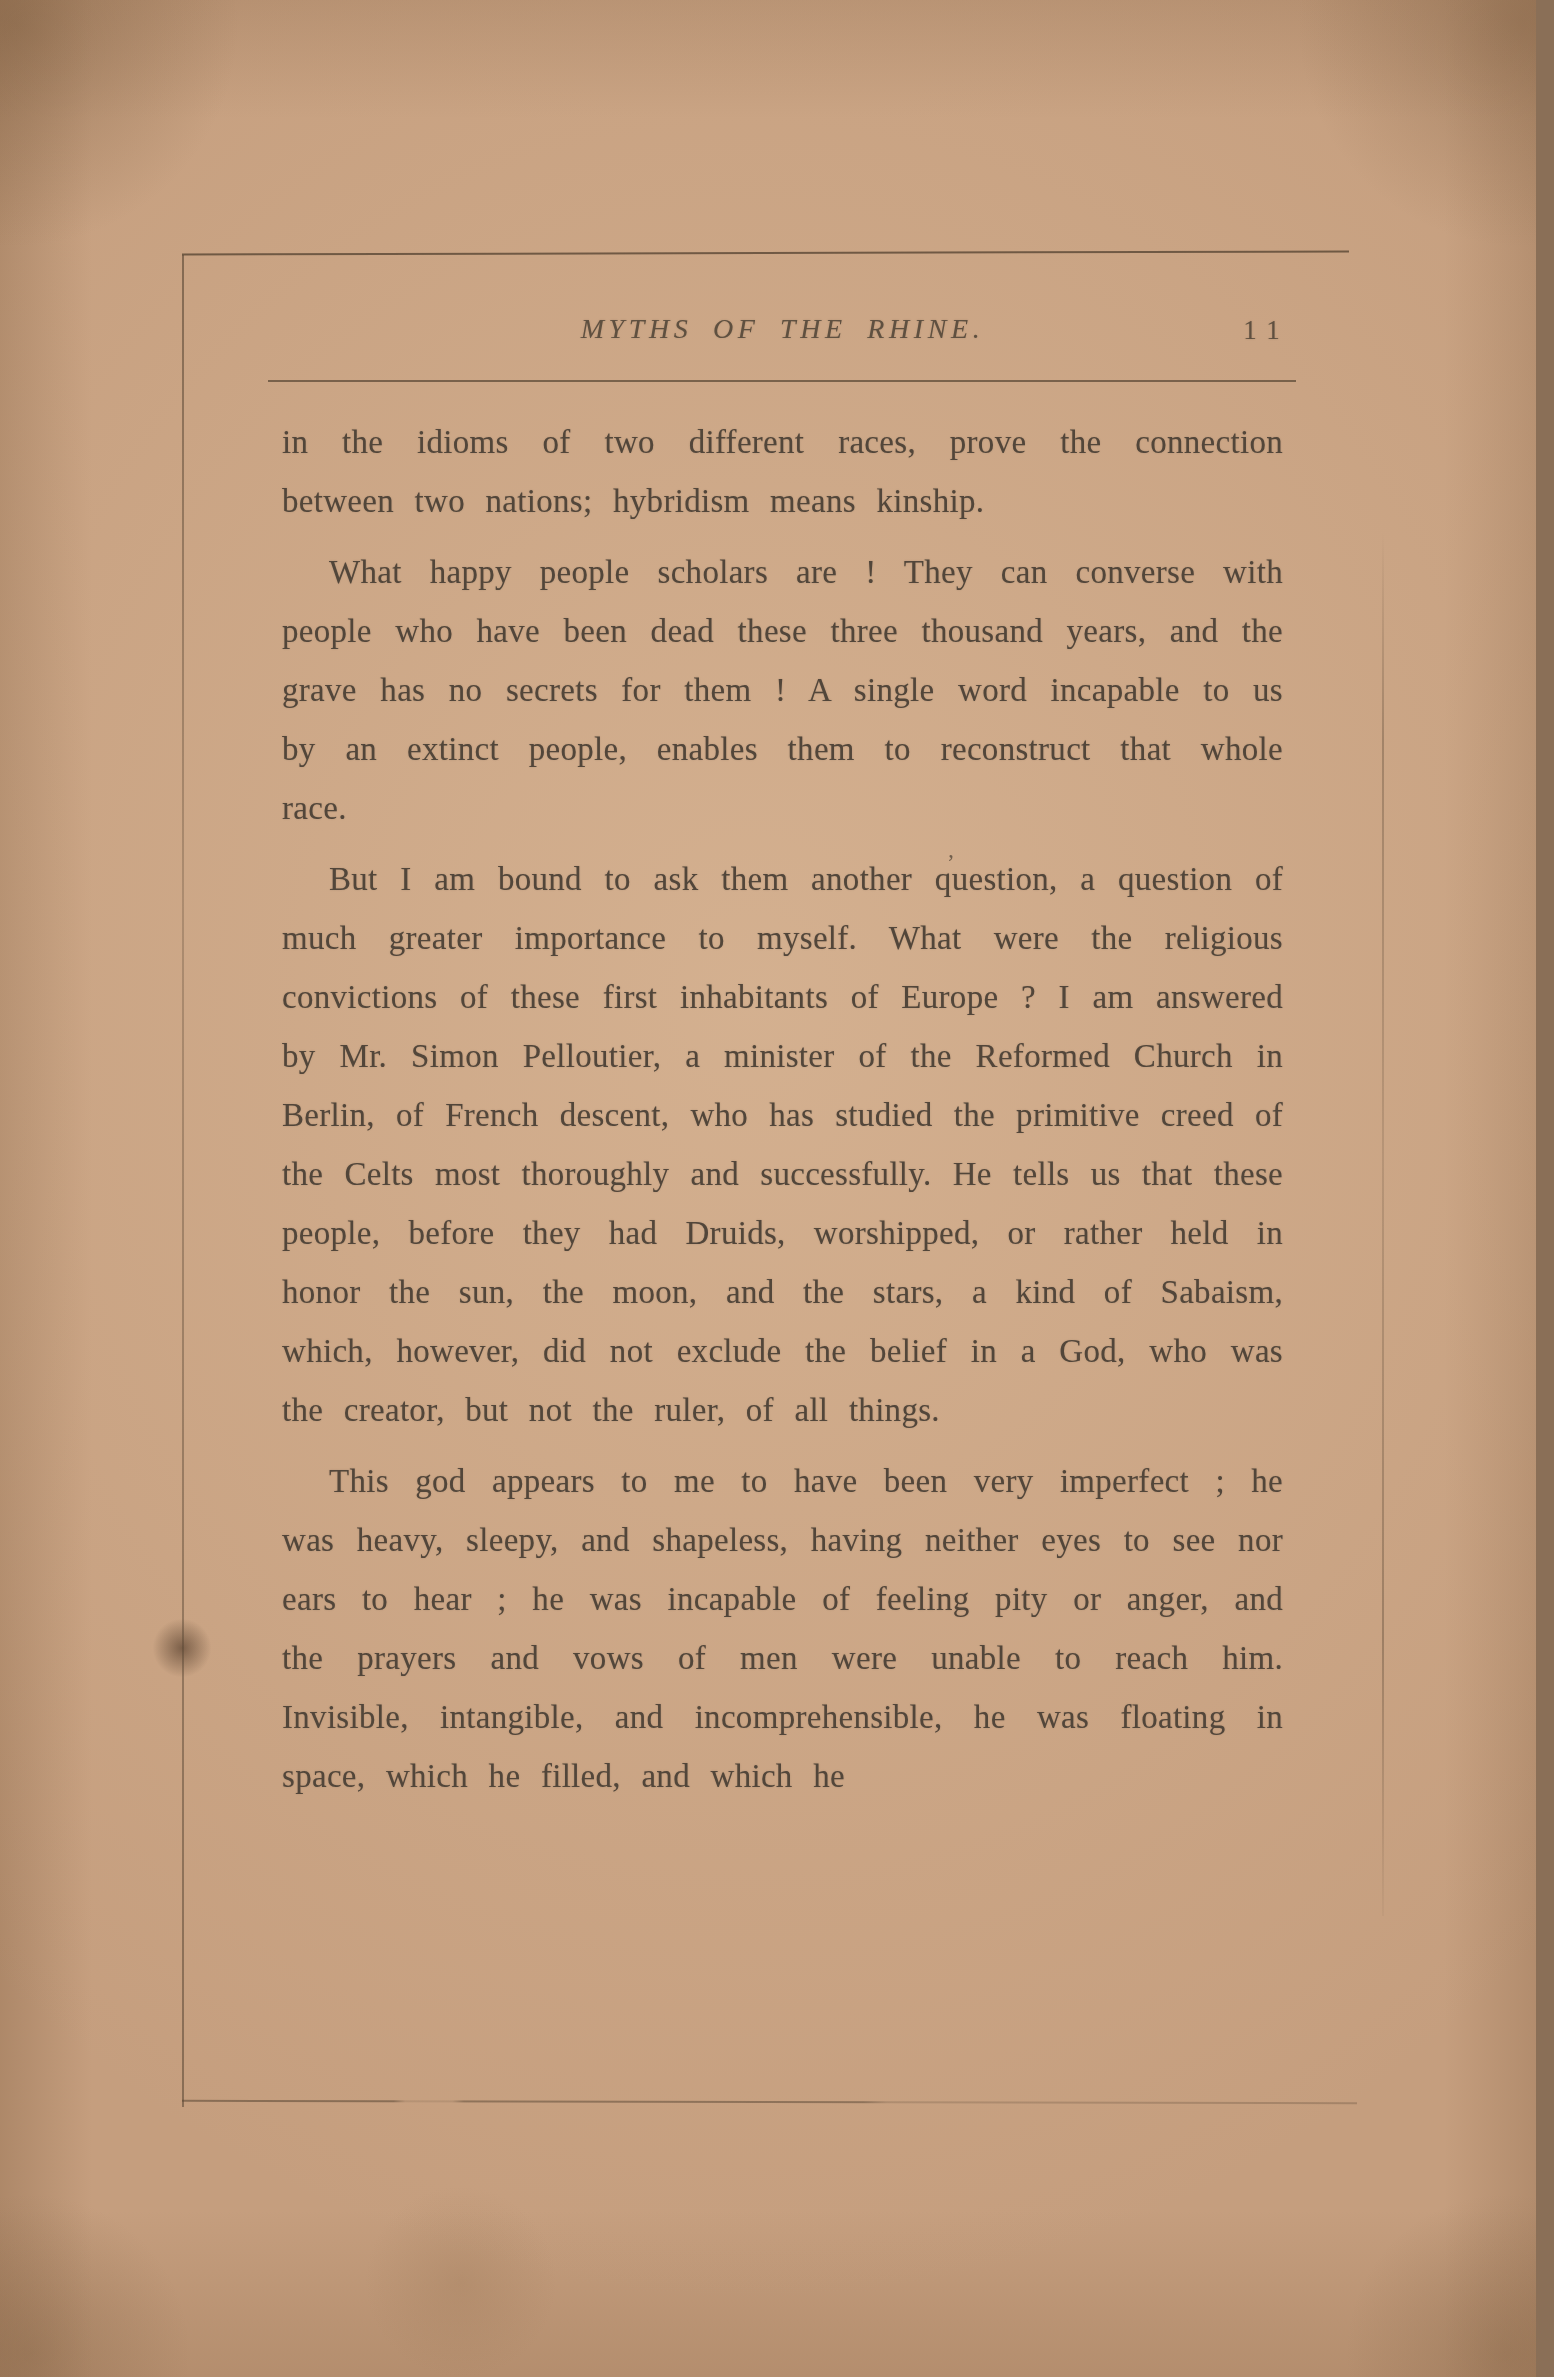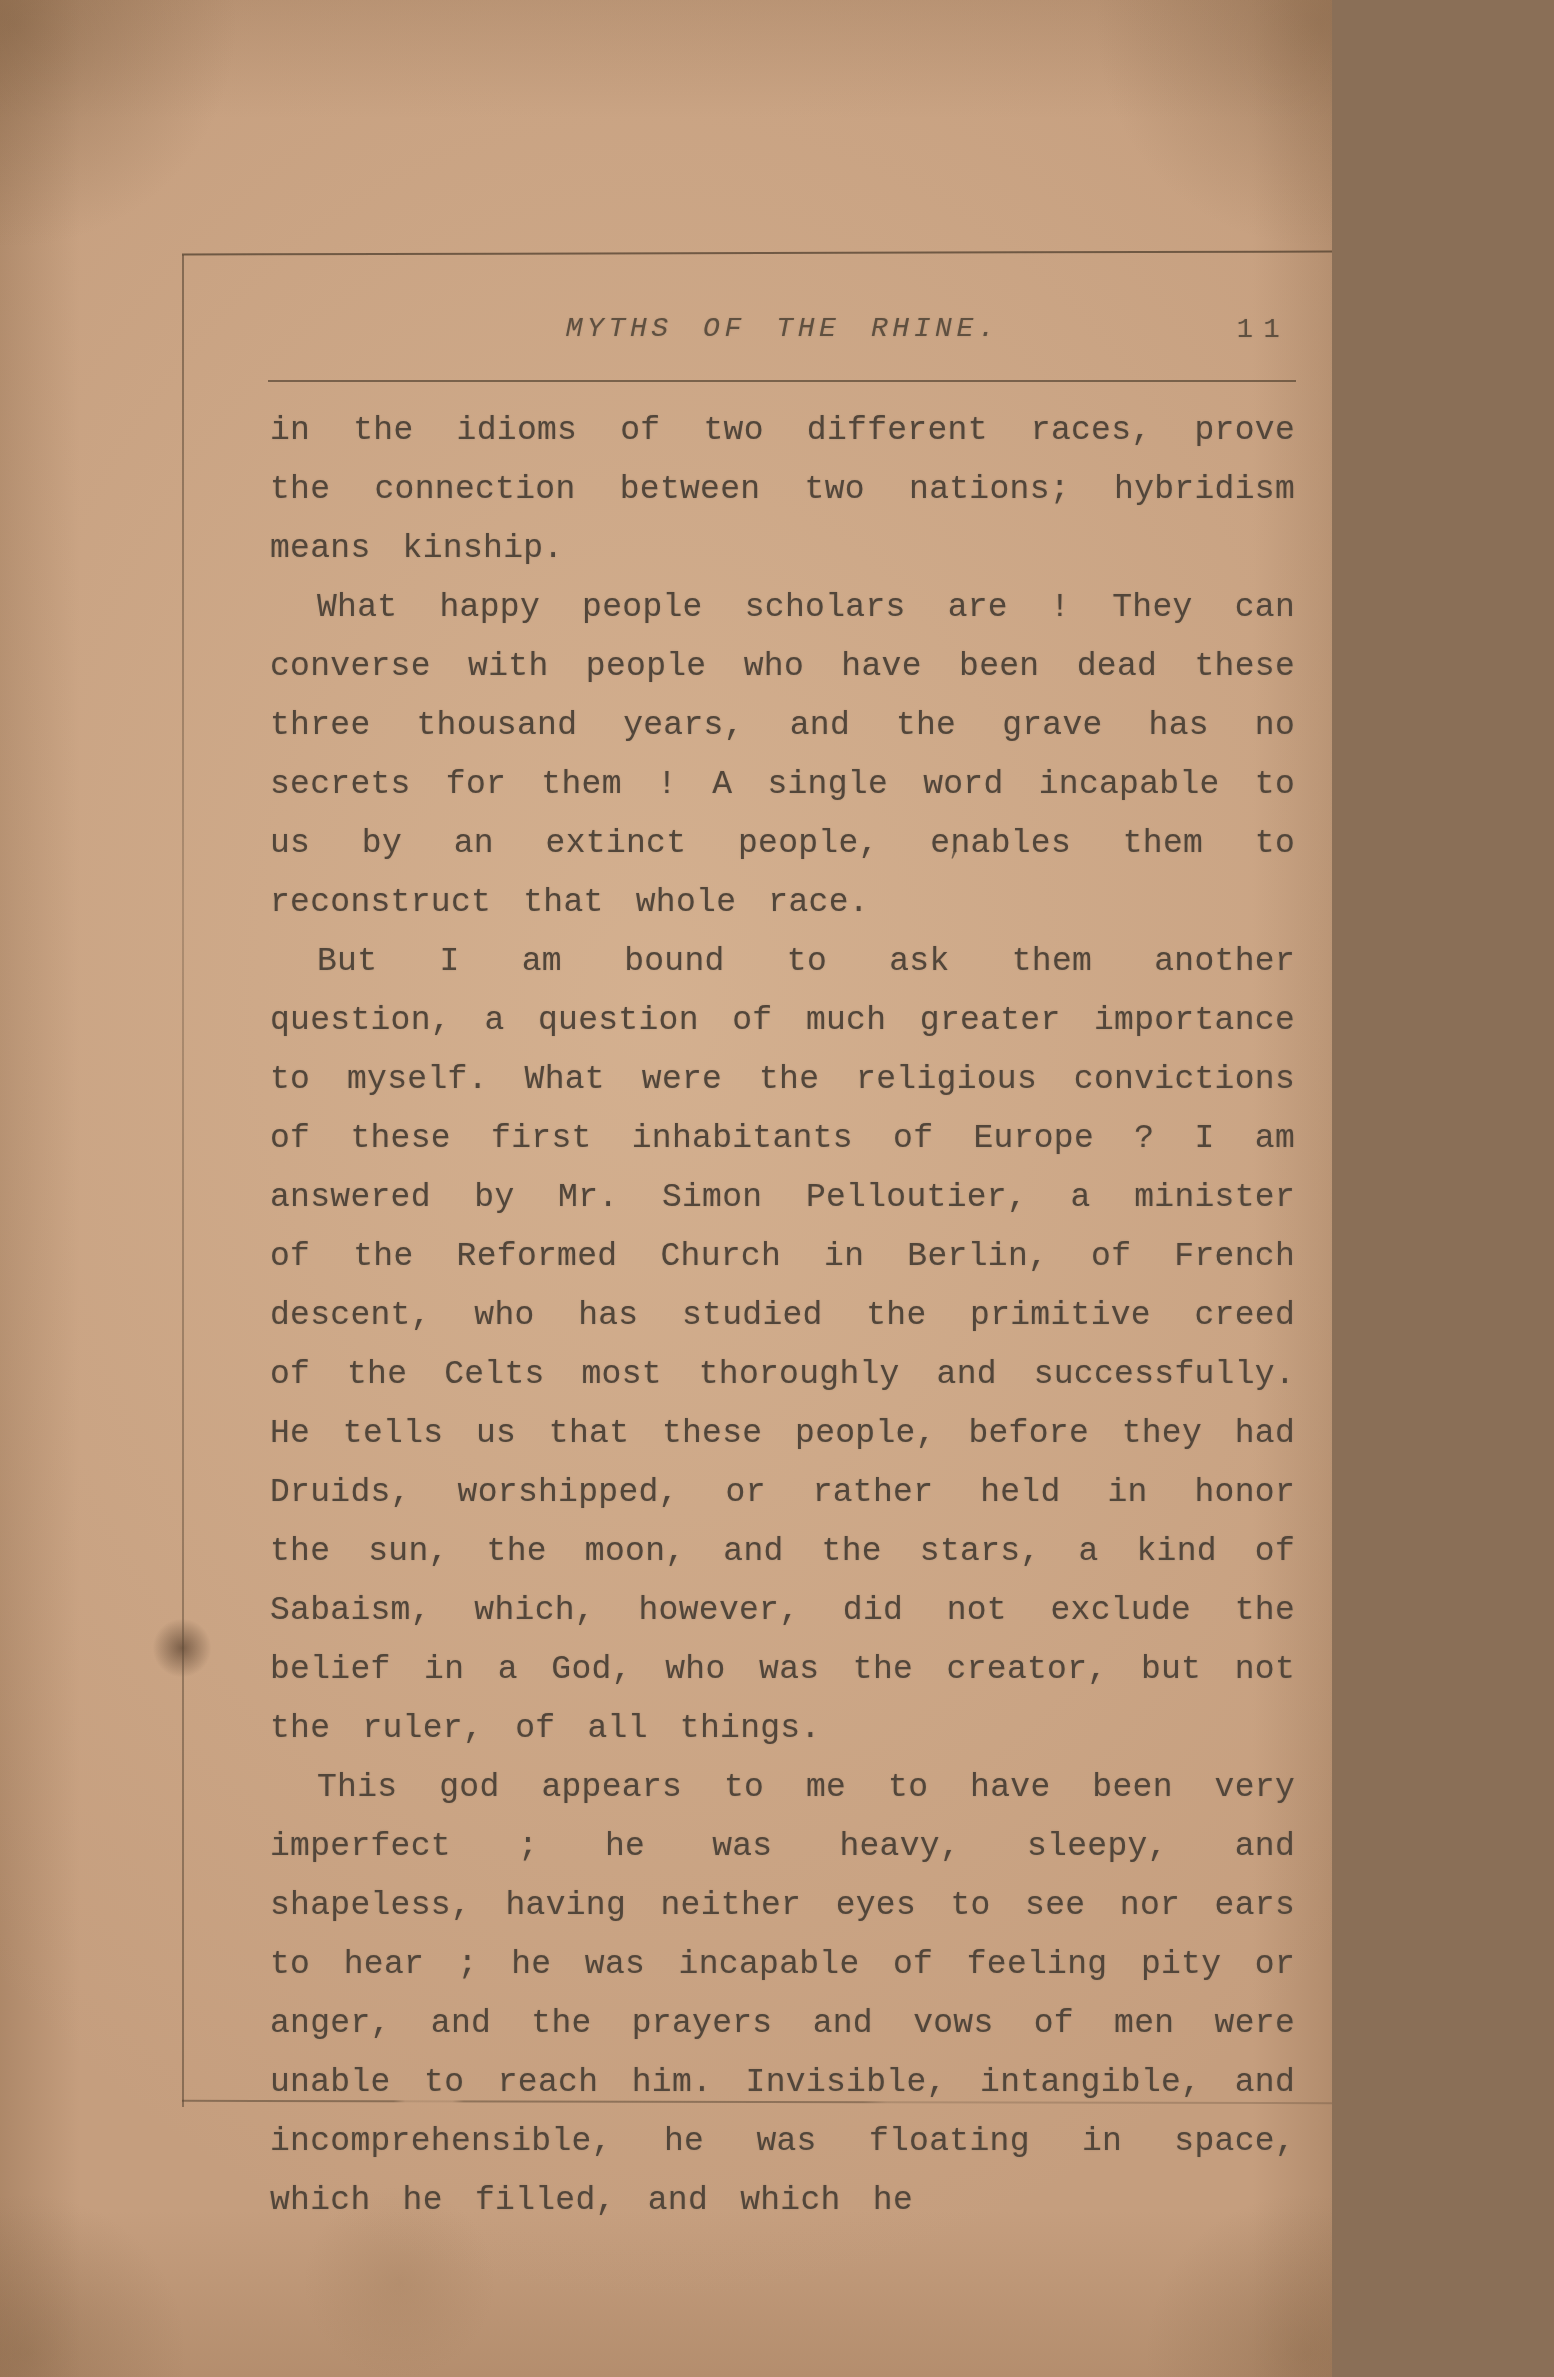--- a/index.html
+++ b/index.html
@@ -1,34 +1,34 @@
 <!DOCTYPE html>
 <html style="font-size:12px"><head>
 <meta charset="utf-8">
 <title>Scanned book page</title>
 <style>
   html, body { margin: 0; padding: 0; background: #8a6f57; }
 
   .page {
     position: relative;
-    width: 1332px;
+    width: 1536px;
     height: 2377px;
     overflow: hidden;
     background-color: #c59e7e;
     background-image:
       radial-gradient(circle 319px at 1% 1%, rgba(118,88,59,0.45), rgba(118,88,59,0) 70%),
       radial-gradient(circle 319px at 99% 1%, rgba(118,88,59,0.38), rgba(118,88,59,0) 70%),
       radial-gradient(circle 228px at 2% 99%, rgba(118,88,59,0.30), rgba(118,88,59,0) 70%),
       radial-gradient(circle 228px at 98% 99%, rgba(118,88,59,0.30), rgba(118,88,59,0) 70%),
       radial-gradient(circle 42px at 182px 1648px, rgba(60,40,25,0.55), rgba(60,40,25,0) 70%),
       radial-gradient(circle 137px at 30% 96%, rgba(150,115,82,0.25), rgba(150,115,82,0) 70%),
       radial-gradient(ellipse 75% 55% at 49% 42%, rgba(224,191,158,0.55), rgba(224,191,158,0) 100%),
       linear-gradient(90deg, rgba(135,100,70,0.38) 0, rgba(135,100,70,0) 6%, rgba(135,100,70,0) 94%, rgba(135,100,70,0.30) 100%),
       linear-gradient(180deg, rgba(135,100,70,0.28) 0, rgba(135,100,70,0) 5%, rgba(135,100,70,0) 93%, rgba(148,111,79,0.35) 100%);
-    font-family: Liberation Mono, monospace;
+    font-family: Liberation Serif, serif;
   }
 
   
   .rule-top {
     position: absolute; left: 182px; top: 252px;
     width: 1167px; height: 2.3px;
     background: rgba(86,68,50,0.78);
     transform: rotate(-0.15deg);
   }
   .rule-header {
@@ -90,21 +90,21 @@
   .text-block {
     position: absolute; left: 270px; top: 401px;
     width: 1025px;
     font-size: 33px;
     line-height: 59px;
     color: #52463a;
     text-align: justify;
     text-shadow: 0 0 1.5px rgba(82,70,58,0.30);
   }
   .para {
-    margin: 0;
+    margin: 12px;
     word-spacing: 12px;
     letter-spacing: 0.3px;
   }
   .para.indent { text-indent: 47px; }
 
   .stray {
     position: absolute; left: 947px; top: 850px;
     font-size: 23px; color: #5a4c3d; opacity: 0.8;
   }
 </style>

